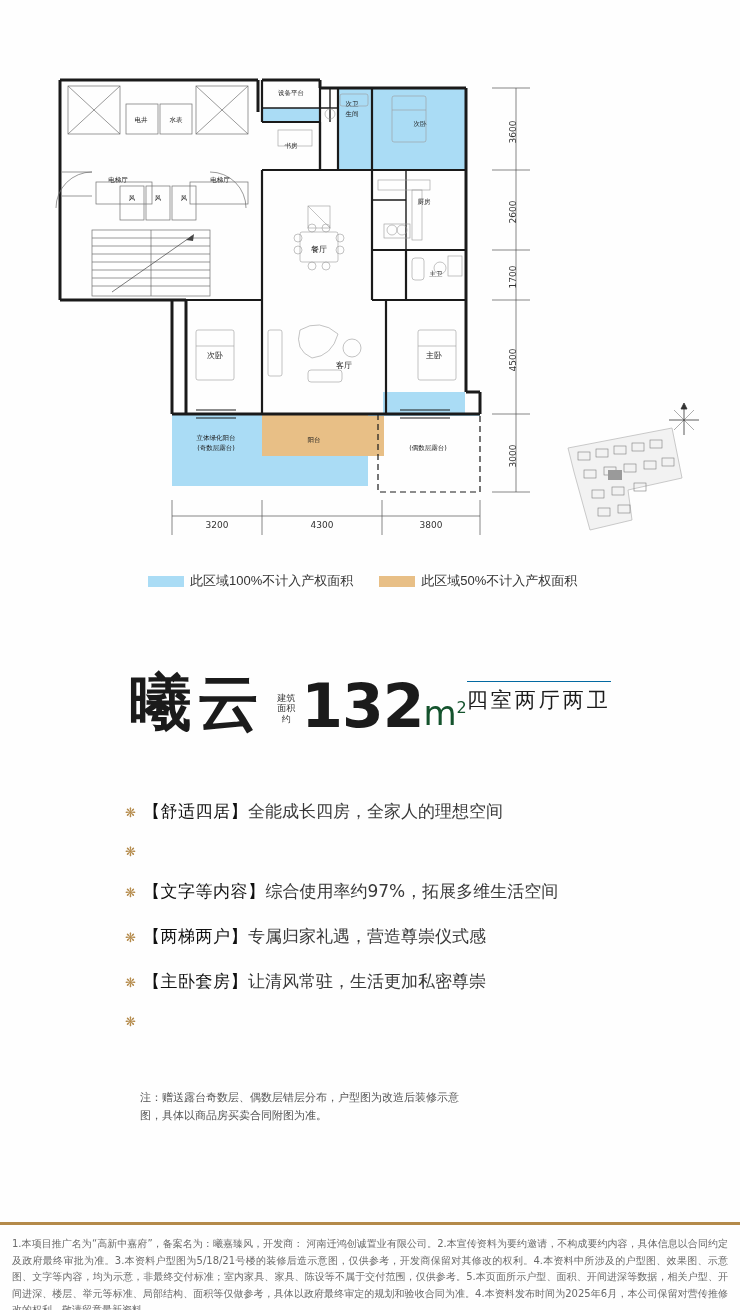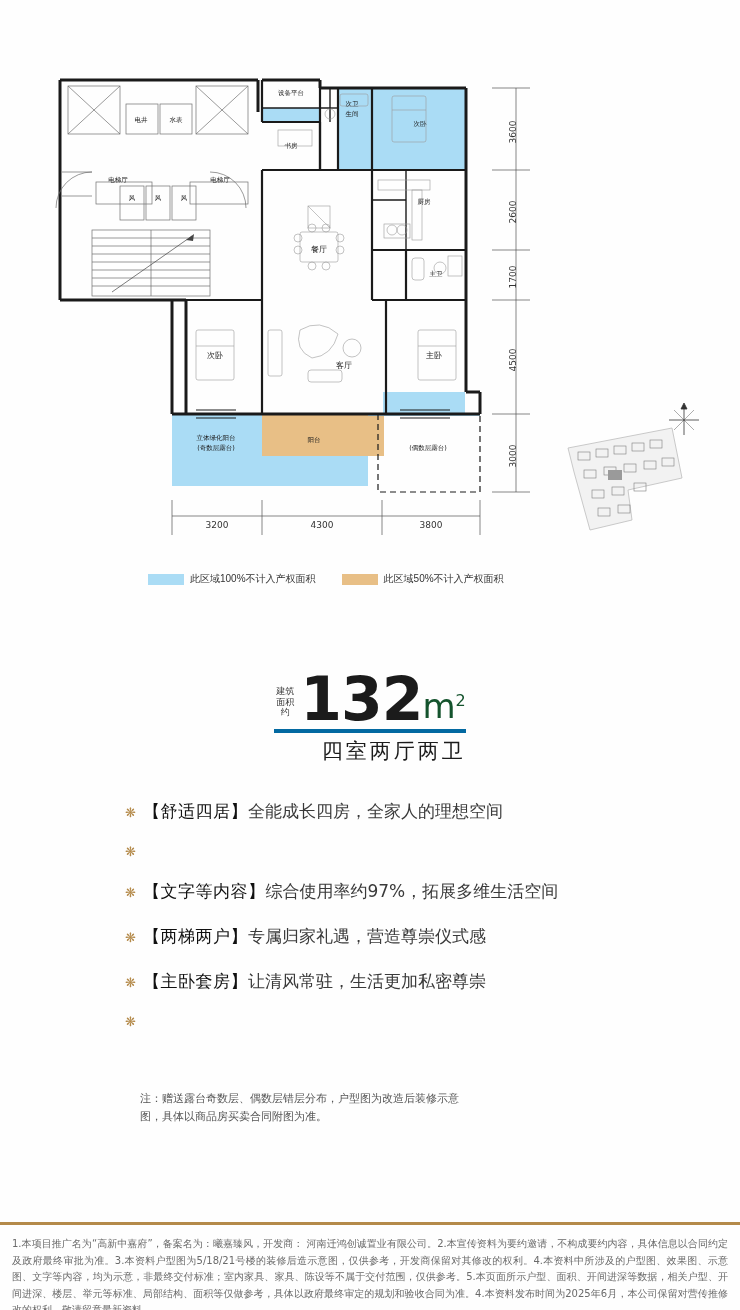--- a/index.html
+++ b/index.html
@@ -24,21 +24,21 @@
     width: 740px; height: 620px;
   }
   .plan-svg { position:absolute; left:0; top:0; }
 
   
   .legend {
     position: absolute;
     left: 148px; top: 572px;
     display: flex;
     align-items: flex-start;
-    font-size: 10px;
+    font-size: 13px;
     color: #333;
   }
   .legend .sw {
     width: 36px; height: 11px; display:inline-block;
   }
   .legend .sw.blue { background: #aadcf5; }
   .legend .sw.tan  { background: #e8bf86; }
   .legend .grp { display:flex; align-items:center; gap:6px; }
   .legend .gap { width: 26px; }
 
@@ -54,21 +54,21 @@
   .title-inner { display: flex; align-items: flex-end; gap: 4px; }
   .name-cn {
     font-family: "DejaVu Serif", serif;
     font-size: 62px;
     font-weight: 700;
     letter-spacing: 6px;
     color: #1b1b1b;
     line-height: 1;
     margin-right: 6px;
   }
-  .area-col { display:flex; flex-direction:column; }
+  .area-col { display:flex; flex-direction:row; }
   .area-row { display: flex; align-items: flex-end; }
   .area-label {
     font-size: 9px;
     line-height: 1.15;
     color: #333;
     margin-right: 4px;
     margin-bottom: 10px;
     text-align: center;
     width: 22px;
   }
@@ -89,21 +89,21 @@
     position: relative;
     line-height: 1;
     margin-bottom: 4px;
   }
   .area-unit sup { font-size: 16px; }
   .rooms {
     font-family: "DejaVu Serif", serif;
     font-size: 21px;
     letter-spacing: 3px;
     color: #1b1b1b;
-    border-top: 4px solid #0369a1;
+    border-top: 1px solid #0369a1;
     padding-top: 4px;
     margin-top: 2px;
     text-align: right;
   }
 
   
   .features {
     position: absolute;
     left: 0; top: 800px;
     width: 740px;
@@ -136,21 +136,21 @@
   }
 
   .note {
     position: absolute;
     left: 0; top: 1090px;
     width: 612px;
     padding: 0 140px;
     font-size: 11px;
     color: #555;
     line-height: 1.6;
-    font-family: Liberation Sans, sans-serif;
+    font-family: Liberation Mono, monospace;
   }
 
   
   .footer-rule {
     position: absolute;
     left: 0; top: 1222px;
     width: 740px; height: 3px;
     background: #b48a4a;
   }
   .footer {
@@ -417,20 +417,21 @@
     </div>
     <span class="gap"></span>
     <div class="grp">
       <span class="sw tan"></span>
       <span>此区域50%不计入产权面积</span>
     </div>
   </div>
 
   <div class="title-block">
     <div class="title-inner">
+      <div class="name-cn">曦云</div>
       <div class="area-col">
         <div class="area-row">
           <div class="area-label">
             <span>建筑</span><br>
             <span>面积约</span>
           </div>
           <div class="area-num">132</div>
           <div class="area-unit">
             <span>m</span><sup>2</sup>
           </div>

